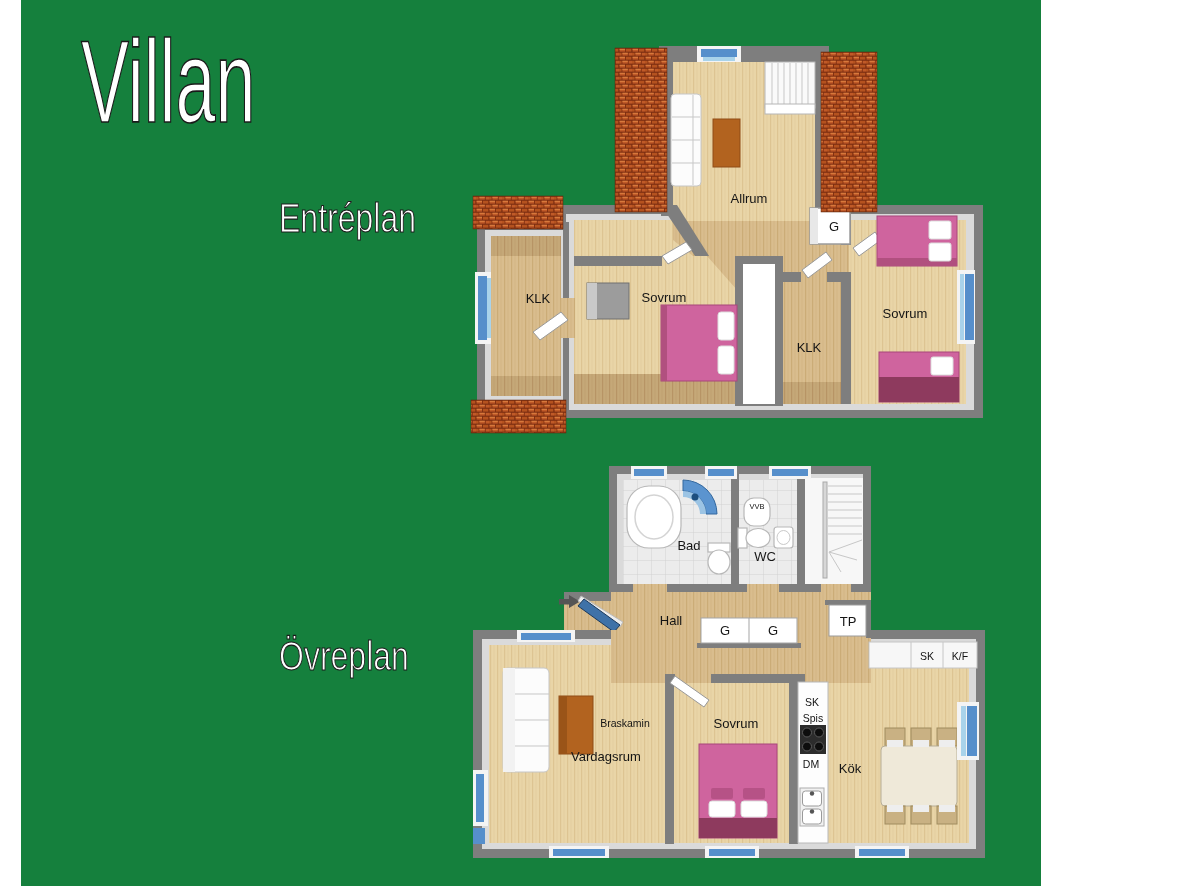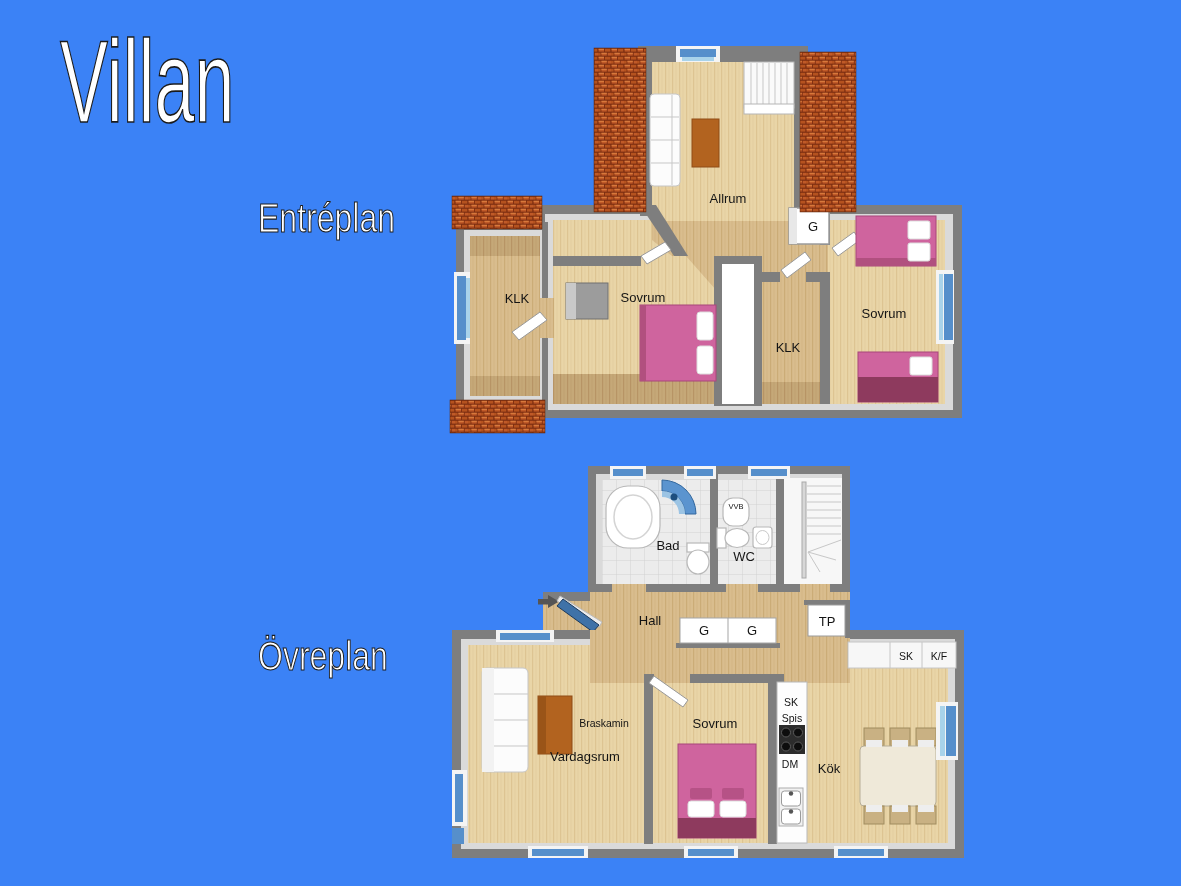--- a/index.html
+++ b/index.html
@@ -1,17 +1,17 @@
 <!DOCTYPE html>
 <html><head>
 <meta charset="utf-8">
 <style>
   html,body{margin:0;padding:0;background:#fff;}
-  .canvas{position:relative;width:1181px;height:886px;background:#3b82f6;overflow:hidden;
-          font-family:"Liberation Sans",sans-serif;}
+  .canvas{position:relative;width:1020px;height:886px;background:#15803d;overflow:hidden;
+          font-family:"Liberation Sans",sans-serif;margin-left:21px;}
   svg{position:absolute;overflow:visible;}
   #title-svg{left:58px;top:34px;width:340px;height:100px;}
   #label1-svg{left:256px;top:192px;width:220px;height:52px;}
   #label2-svg{left:256px;top:630px;width:220px;height:52px;}
   #plan1{left:450px;top:40px;width:525px;height:400px;}
   #plan2{left:450px;top:458px;width:540px;height:408px;}
   .headline{fill:#fff;stroke:#1a1a1a;font-family:"Liberation Sans",sans-serif;}
   .wall{fill:#7e7e7e;}
   .band{fill:#dadada;}
   .room{font:13px "Liberation Sans",sans-serif;fill:#141414;text-anchor:middle;}

